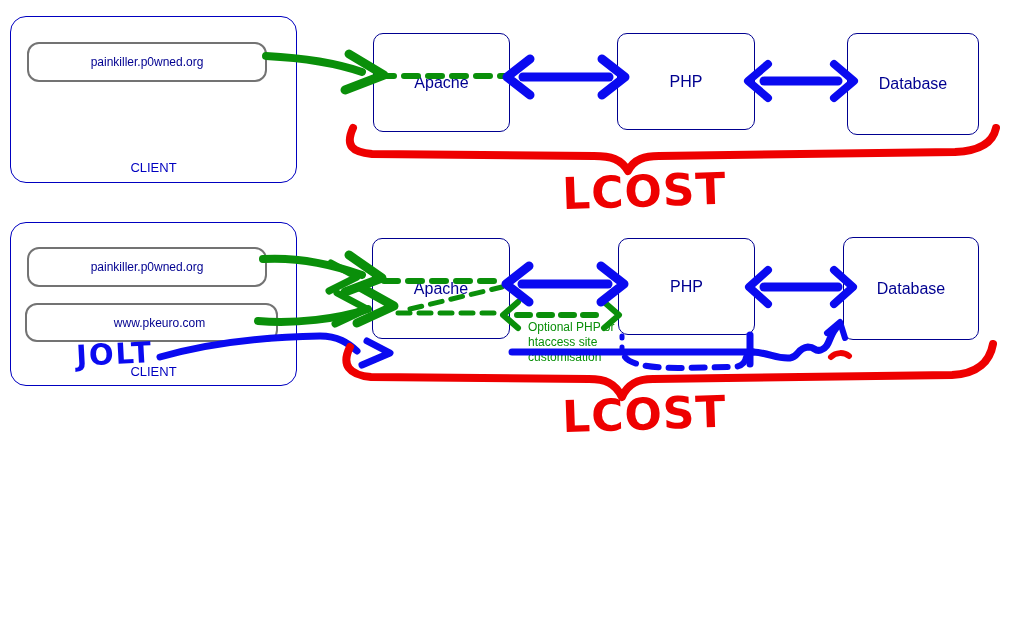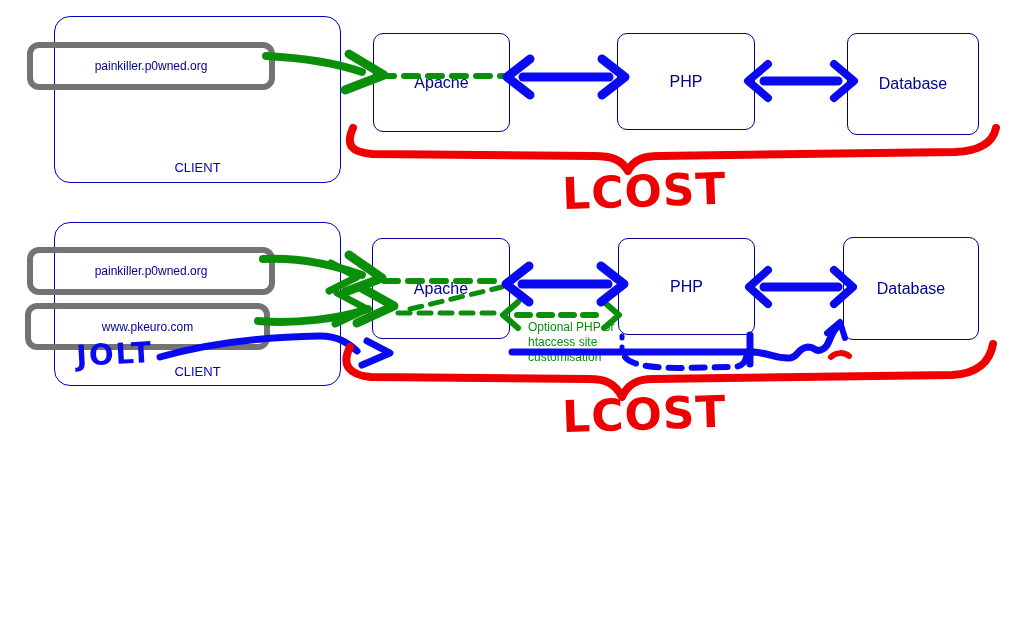--- a/index.html
+++ b/index.html
@@ -1,24 +1,24 @@
 <!DOCTYPE html>
 <html><head>
 <meta charset="utf-8">
 <style>
   html,body{margin:0;padding:0;background:#fff;}
   #canvas{position:relative;width:1024px;height:640px;background:#ffffff;overflow:hidden;
           font-family:"Liberation Sans",sans-serif;}
   .box{position:absolute;border:1px solid #000090;border-radius:10px;
        display:flex;align-items:center;justify-content:center;
        font-size:16px;color:#000090;background:transparent;}
-  .clientbox{position:absolute;border:1px solid #0000c0;border-radius:16px;background:transparent;margin-left:44px;}
+  .clientbox{position:absolute;border:1px solid #0000c0;border-radius:16px;background:transparent;}
   .client-label{position:absolute;left:0;right:0;bottom:7px;text-align:center;
                 font-size:13px;color:#0000c0;}
-  .urlbox{position:absolute;border:6px solid #737373;border-radius:12px;
+  .urlbox{position:absolute;border:2px solid #737373;border-radius:12px;
           display:flex;align-items:center;justify-content:center;
           font-size:12px;color:#000090;}
   #annotation{position:absolute;left:528px;top:320px;font-size:12px;line-height:15px;
               color:#0a8f0a;white-space:nowrap;}
   #annotation span{display:block;}
   #strokes{position:absolute;left:0;top:0;z-index:5;pointer-events:none;}
   #strokes path{fill:none;stroke-linecap:round;stroke-linejoin:round;}
   .g{stroke:#0a8f0a;}
   .b{stroke:#0a0af0;}
   .r{stroke:#ee0000;}
@@ -47,21 +47,21 @@
   <div class="box" style="left:847px;top:33px;width:130px;height:100px;">
     <span>Database</span>
   </div>
 
   <div class="clientbox" style="left:10px;top:222px;width:285px;height:162px;">
     <div class="client-label" style="bottom:6px;">CLIENT</div>
   </div>
   <div class="urlbox" style="left:27px;top:247px;width:236px;height:36px;">
     <span>painkiller.p0wned.org</span>
   </div>
-  <div class="urlbox" style="left:25px;top:303px;width:233px;height:35px;">
+  <div class="urlbox" style="left:25px;top:303px;width:233px;height:35px;padding-left:16px;">
     <span>www.pkeuro.com</span>
   </div>
   <div class="box" style="left:372px;top:238px;width:136px;height:99px;">
     <span>Apache</span>
   </div>
   <div class="box" style="left:618px;top:238px;width:135px;height:95px;">
     <span>PHP</span>
   </div>
   <div class="box" style="left:843px;top:237px;width:134px;height:101px;">
     <span>Database</span>

